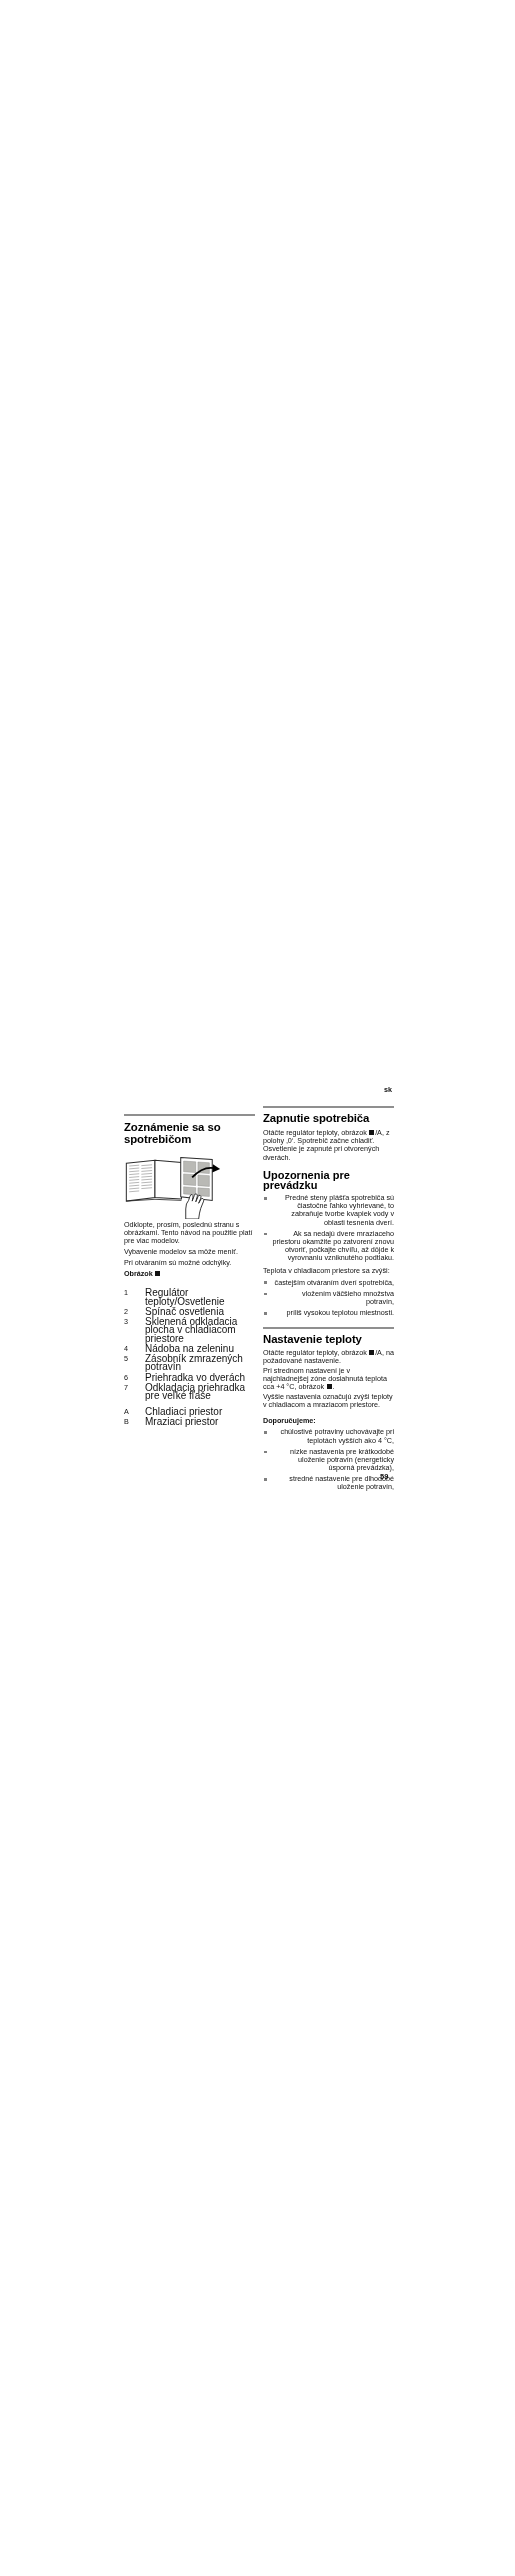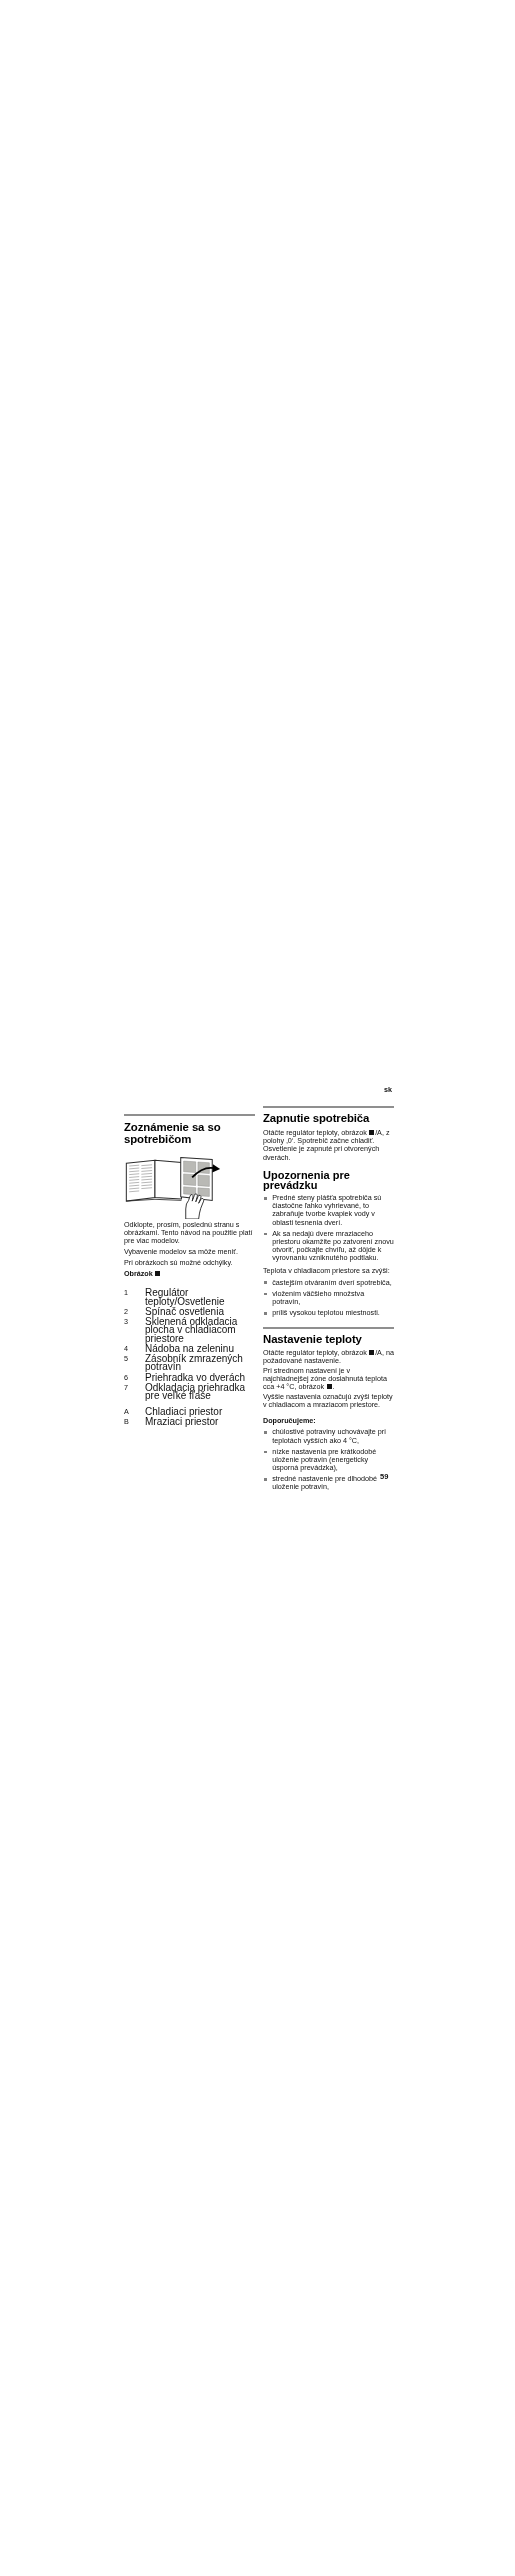--- a/index.html
+++ b/index.html
@@ -8,21 +8,21 @@
   .abs{position:absolute;}
   .col{width:131px;}
   .body{font-size:7.2px;line-height:8.2px;margin:0;letter-spacing:0;}
   .rule{height:2.1px;background:#8f8f8f;width:100%;border:none;margin:0;}
   h1{font-size:11.4px;line-height:12px;font-weight:bold;margin:0;letter-spacing:-0.1px;color:#000;}
   h2{font-size:11px;line-height:10px;font-weight:bold;margin:0;color:#000;}
   .bold{font-weight:bold;}
   .figref{display:inline-block;width:5px;height:5px;background:#121212;margin:0 0.7px;}
   .bullet-row{display:flex;margin:0;}
   .bullet-sq{flex:0 0 auto;width:2.9px;height:2.9px;background:#7f7f7f;margin:2.9px 5.7px 0 0.7px;}
-  .bullet-txt{flex:1 1 auto;font-size:7.2px;line-height:8.2px;}
+  .bullet-txt{flex:1 1 auto;font-size:7.2px;line-height:8.2px;text-align:right;}
   .litem{display:flex;margin:0 0 2.1px 0;}
   .litem .num{flex:0 0 21px;font-size:7.2px;line-height:8.2px;}
   .litem .txt{flex:1 1 auto;font-size:10px;line-height:8.2px;}
   .lang{font-size:7.2px;font-weight:bold;text-align:right;}
   .pagenum{font-size:7.5px;font-weight:bold;}
   .mt2{margin-top:1.4px;} .mt3{margin-top:2.1px;} .mt4{margin-top:2.9px;}
   .mt5{margin-top:3.6px;} .mt6{margin-top:4.3px;} .mt7{margin-top:5px;} .mt10{margin-top:7.2px;} .mt11{margin-top:7.9px;}
   .mt14{margin-top:10px;} .mt16{margin-top:11.4px;} .mt17{margin-top:12px;}
   svg{display:block;}
 </style>
@@ -90,21 +90,21 @@
       <g fill="#ffffff" stroke="#2b2b2b" stroke-width="1.3" stroke-linejoin="round">
         <path d="M86,88 L86,74 Q86,66 90,62 L92,56 Q93,53 95,54 Q97,55 96,58 L95,63
                  L98,55 Q99,52 101,53 Q103,54 102,57 L100,64
                  L103,57 Q104,54 106,55 Q108,56 107,59 L104,66
                  L107,61 Q108,58.5 110,59.5 Q112,60.5 111,63 L107,73 Q105,79 104,88 Z"></path>
       </g>
     </svg>
 
     <p class="body mt2">Odklopte, prosím, poslednú stranu s obrázkami. Tento návod na použitie platí pre viac modelov.</p>
     <p class="body mt4">Vybavenie modelov sa môže meniť.</p>
-    <p class="body mt4">Pri obrázkoch sú možné odchýlky.</p>
+    <p class="body mt4">Pri otváraním sú možné odchýlky.</p>
     <p class="body bold mt3"><span>Obrázok </span><span class="figref"></span></p>
 
     <div class="mt16">
       <div class="litem">
         <span class="num">1</span>
         <span class="txt">Regulátor teploty/Osvetlenie</span>
       </div>
       <div class="litem">
         <span class="num">2</span>
         <span class="txt">Spínač osvetlenia</span>

